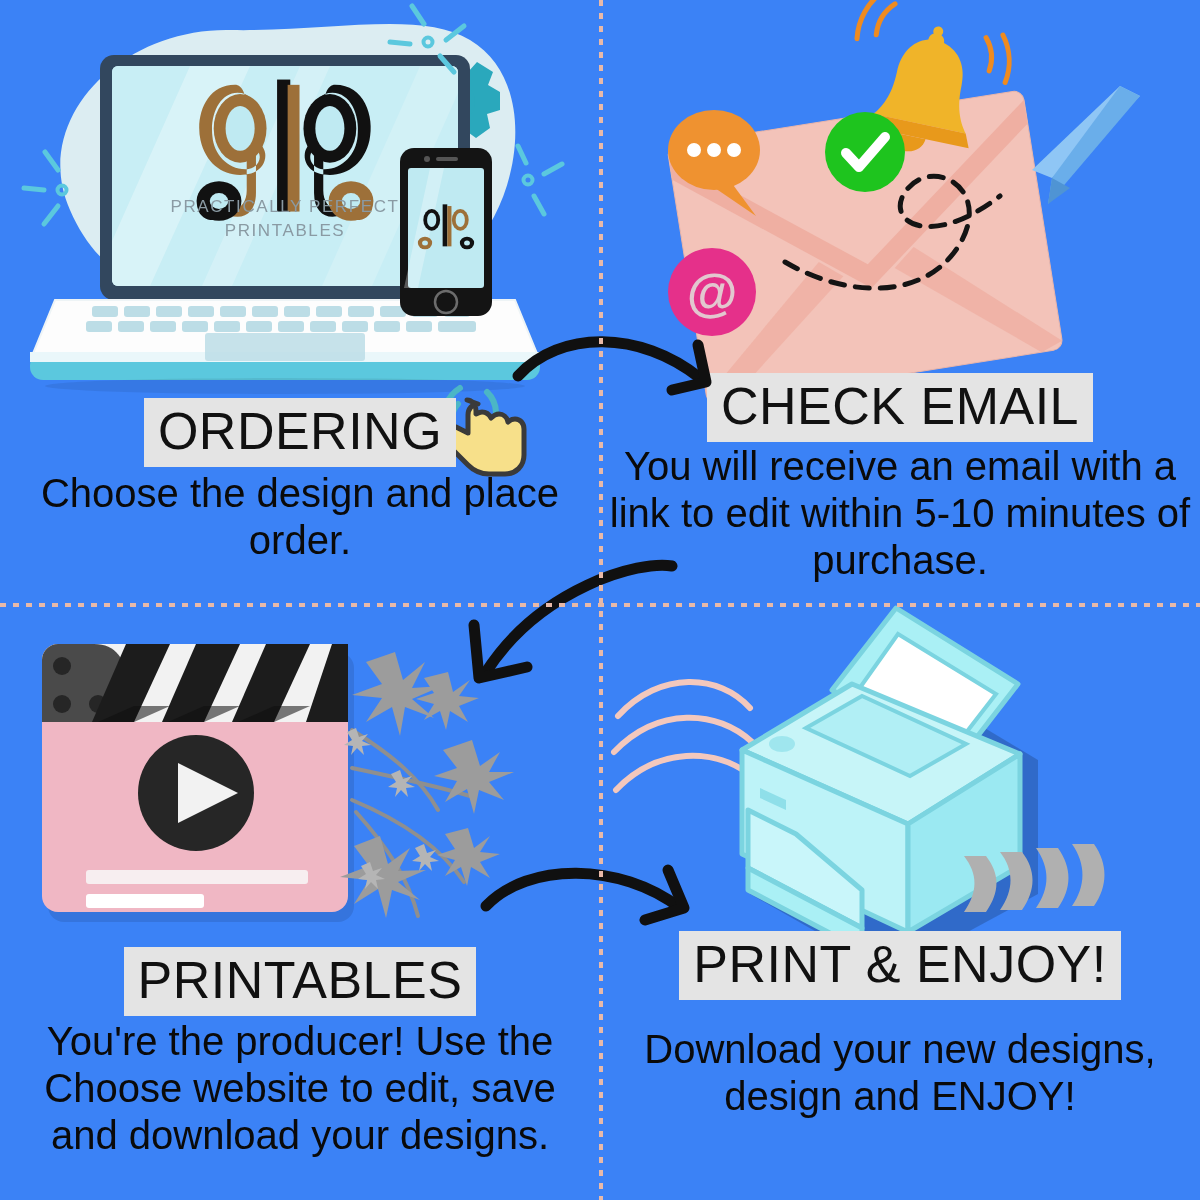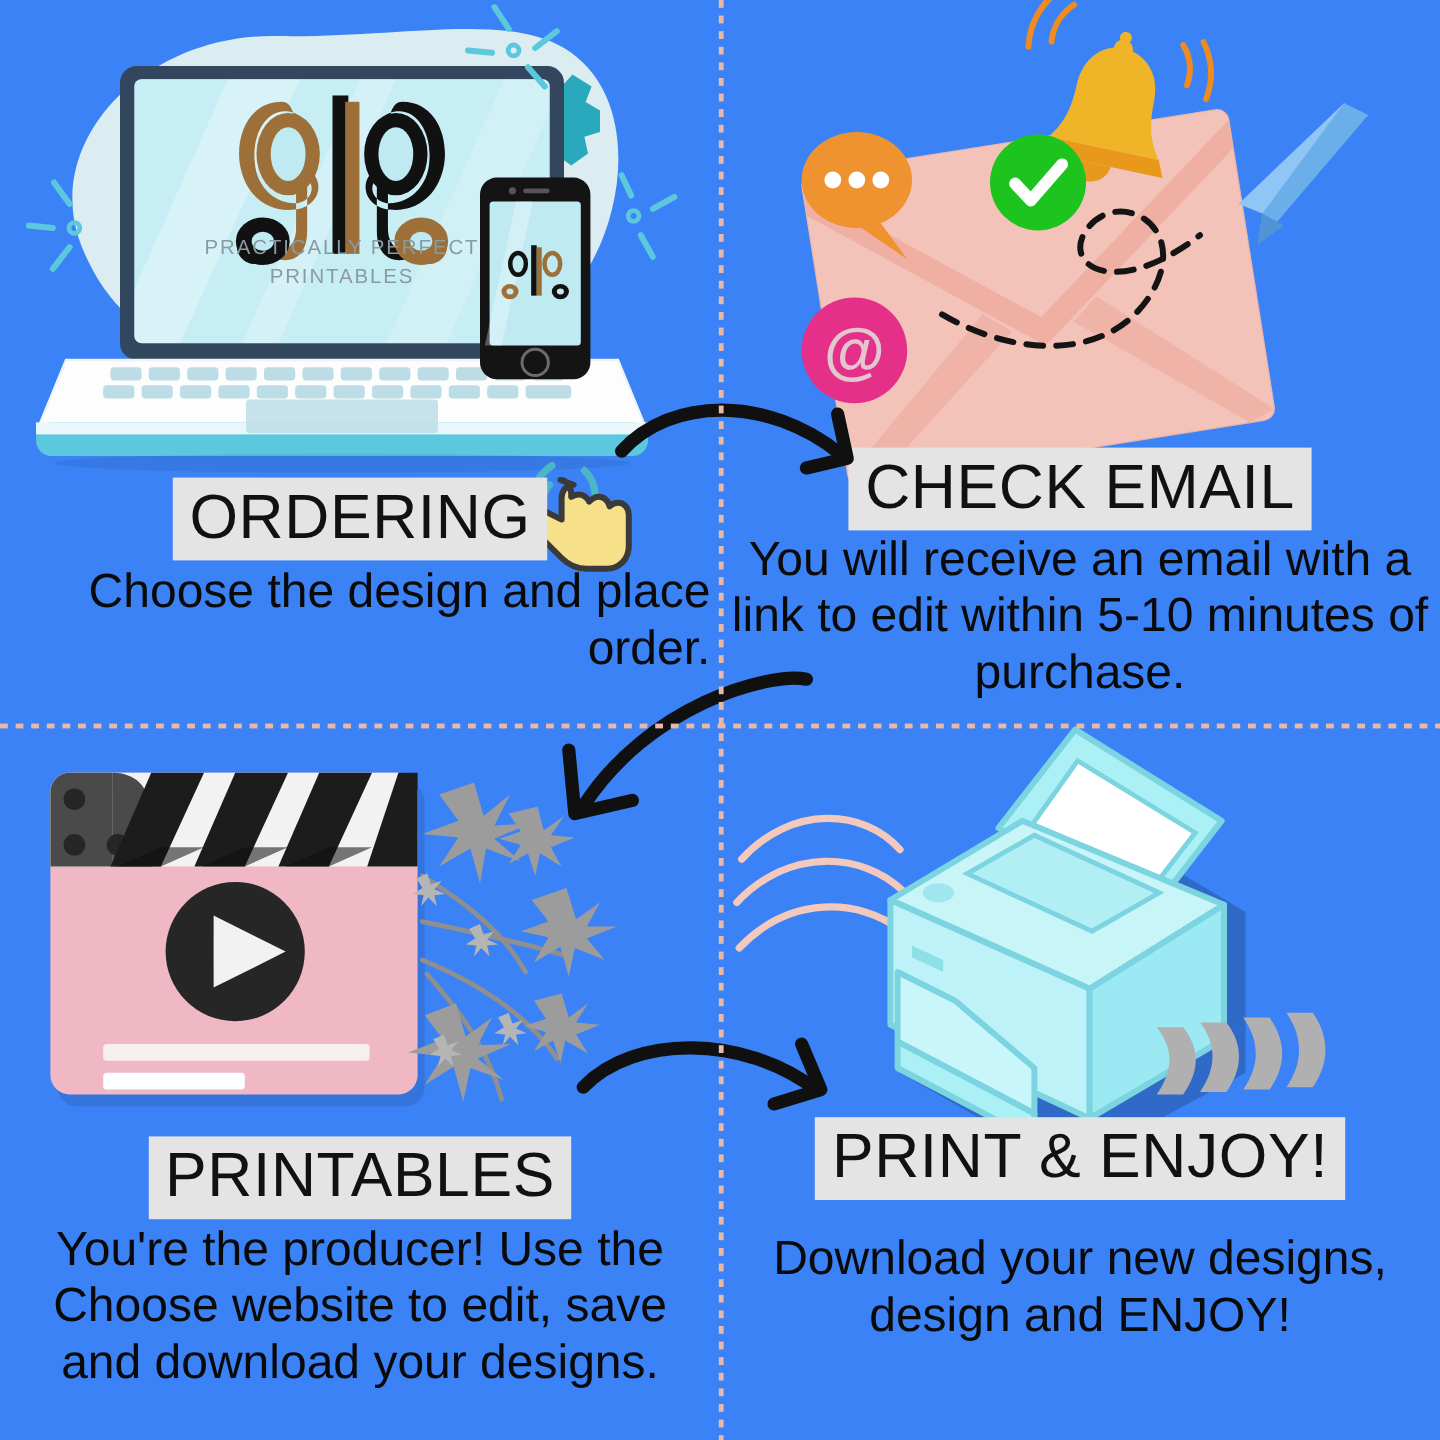--- a/index.html
+++ b/index.html
@@ -47,21 +47,21 @@
   }
   .body-text{
     position:absolute;width:600px;text-align:center;
     color:#0a0a0a;font-size:40px;line-height:1.18;
     padding:0 8px;box-sizing:border-box;
     font-weight:400;
   }
 
   
   #tl-label{top:398px;}
-  #tl-body{top:470px;text-align:right;}
+  #tl-body{top:470px;}
   #tr-label{top:373px;}
   #tr-body{top:443px;}
   #bl-label{top:947px;}
   #bl-body{top:1018px;}
   #br-label{top:947px;}
   #br-body{top:1042px;}
 </style>
 </head>
 <body>
 

